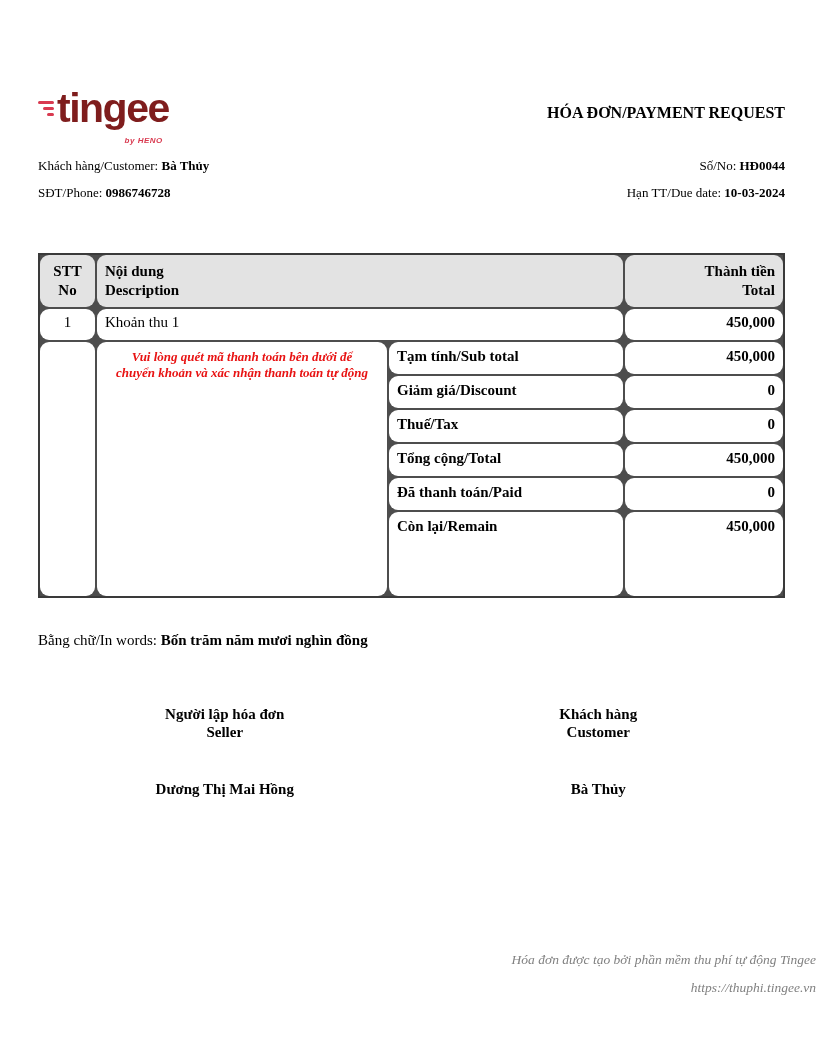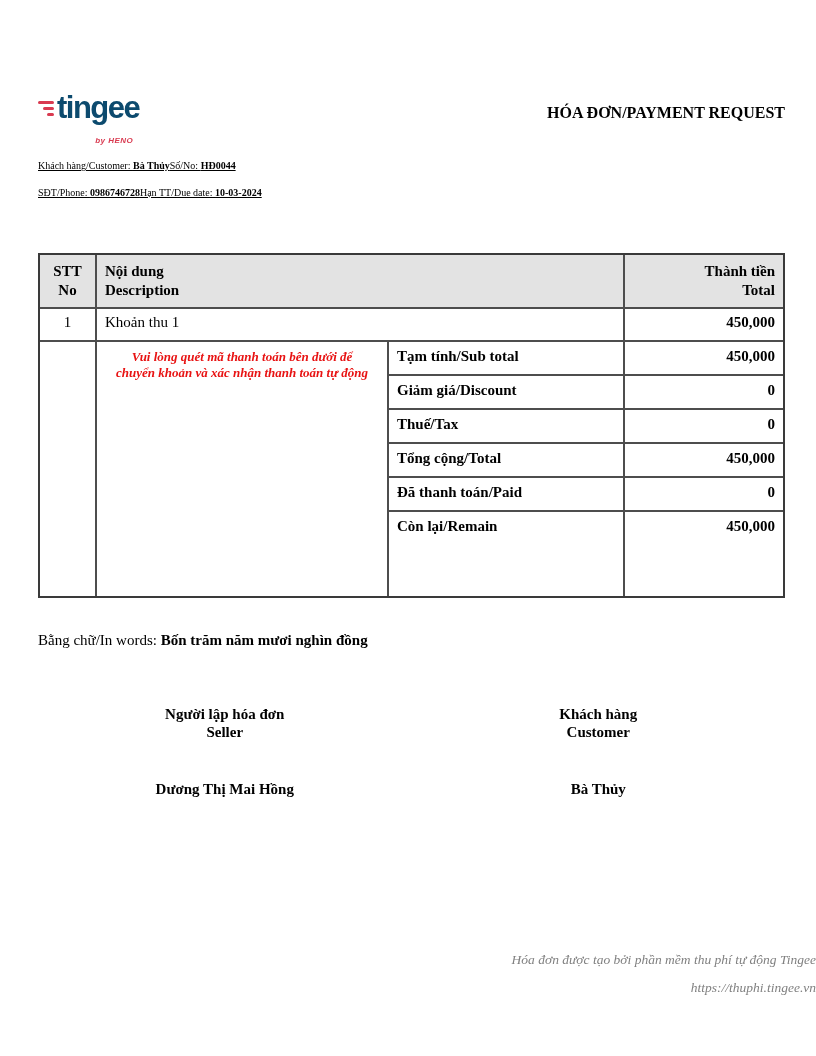--- a/index.html
+++ b/index.html
@@ -25,61 +25,60 @@
   }
   .logo-row { display: flex; align-items: flex-start; }
   .speed-lines { display: flex; flex-direction: column; align-items: flex-end; margin: 8px 3px 0 0; }
   .speed-lines i { display: block; background: #d93a50; border-radius: 2px; height: 3px; margin-bottom: 3px; }
   .speed-lines i:nth-child(1) { width: 16px; }
   .speed-lines i:nth-child(2) { width: 11px; }
   .speed-lines i:nth-child(3) { width: 7px; }
   .logo-text {
     font-family: "Liberation Sans", sans-serif;
     font-weight: 800;
-    font-size: 31px;
+    font-size: 41px;
     line-height: 30px;
     letter-spacing: -1.5px;
-    color: #0c4a6e;
+    color: #7f1d1d;
   }
   .logo-sub {
     font-family: "Liberation Sans", sans-serif;
     font-weight: 700;
     font-size: 8px;
     letter-spacing: 0.5px;
     color: #d93a50;
     text-align: right;
     padding-right: 6px;
     margin-top: 13px;
     font-style: italic;
   }
   .doc-title { font-size: 16px; font-weight: 700; line-height: 18px; margin-top: 11px; }
 
   .info-rows { margin-top: 12px; }
   .info-row {
     display: flex;
-    justify-content: flex-start;
-    font-size: 10px;
+    justify-content: space-between;
+    font-size: 13px;
     line-height: 17px;
     margin-bottom: 10px;
-    text-decoration: underline;
   }
   .info-row b { font-weight: 700; }
 
   
   .invoice-table {
     margin-top: 52px;
     display: grid;
     grid-template-columns: 55px 290px 234px 1fr;
     grid-template-rows: 52px 31px 32px 32px 32px 32px 32px 84px;
     gap: 2px;
     background: #4d4d4d;           
     border: 2px solid #3a3a3a;     
     font-size: 15px;
   }
-  .invoice-table > div { background: #ffffff; }
+  .invoice-table > div { background: #ffffff; border-radius: 9px; }
   .th {
     background: #e3e3e3 !important;
     font-weight: 700;
     display: flex;
     flex-direction: column;
     justify-content: center;
     line-height: 19px;
     padding: 0 8px;
   }
   .th-no   { grid-area: 1 / 1 / 2 / 2; text-align: center; }

